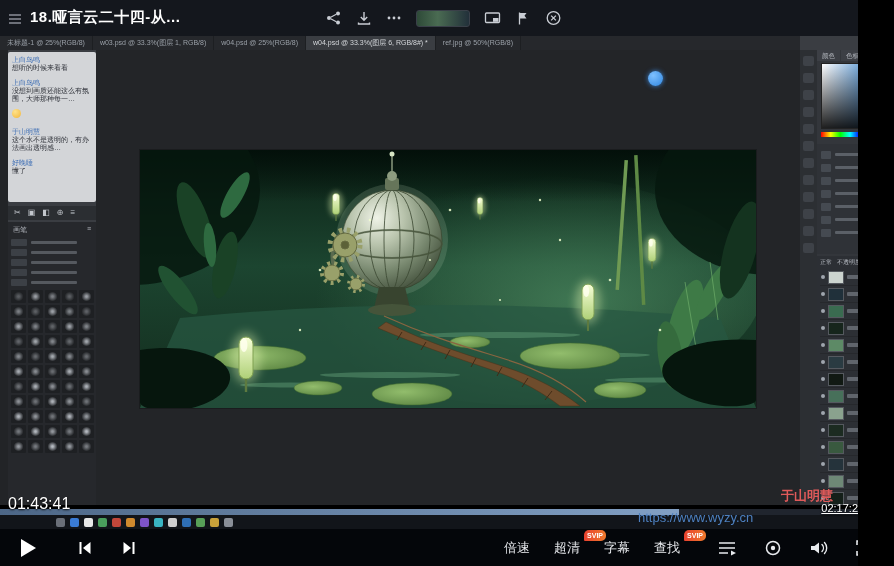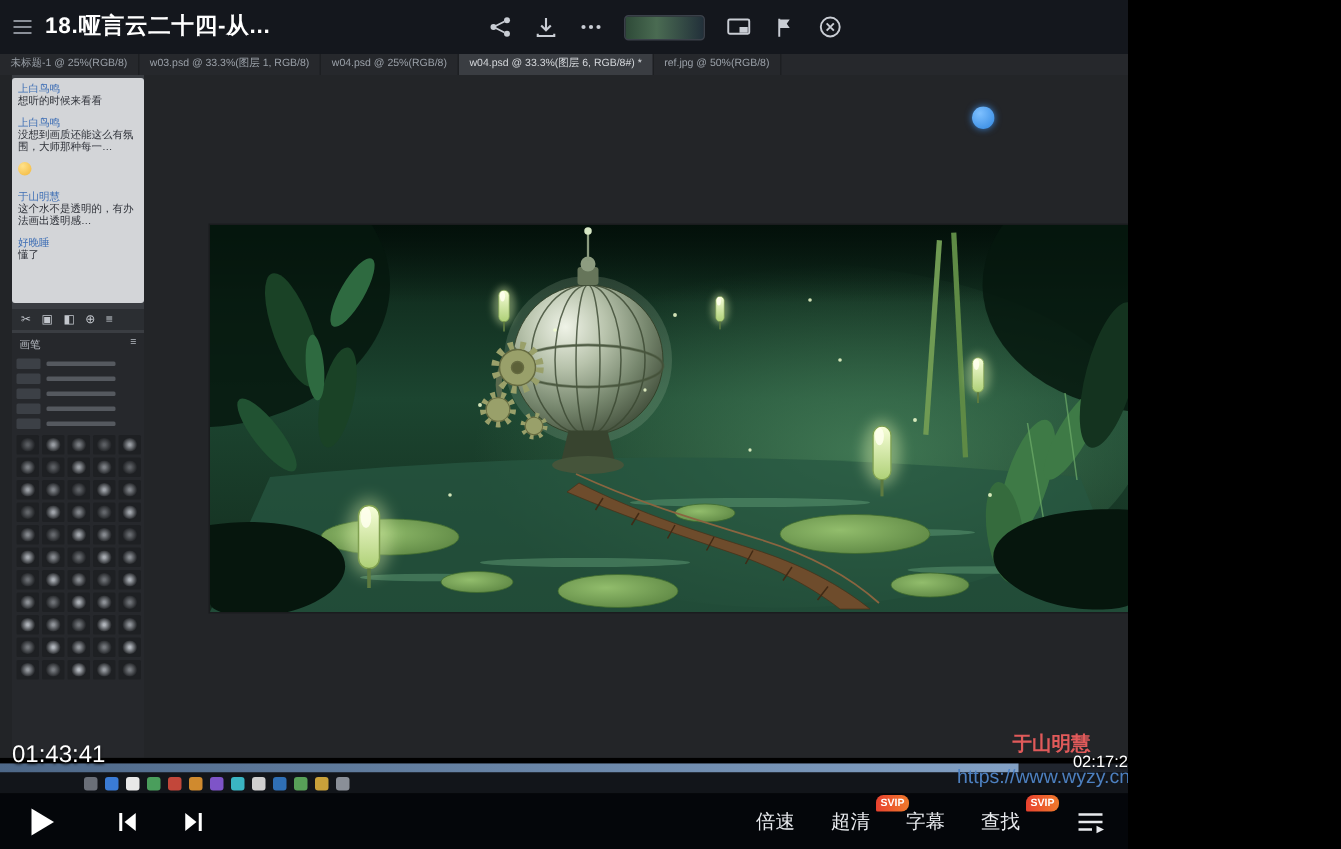--- a/index.html
+++ b/index.html
@@ -1,16 +1,16 @@
 <!DOCTYPE html>
 <html><head>
 <meta charset="utf-8">
 <style>
   html,body{margin:0;padding:0;background:#000;}
-  .stage{position:relative;width:752px;height:566px;background:#000;overflow:hidden;
+  .stage{position:relative;width:858px;height:566px;background:#000;overflow:hidden;
          font-family:"Liberation Sans",sans-serif;}
   
   .topbar{position:absolute;left:0;top:0;width:894px;height:36px;background:#14171d;z-index:8;}
   .menu-ic{position:absolute;left:8px;top:11px;}
   .vtitle{position:absolute;left:30px;top:8px;color:#fff;font-size:15px;font-weight:bold;letter-spacing:.5px;}
   .tb-icons{position:absolute;left:325px;top:0;height:36px;display:flex;align-items:center;gap:14px;}
   .tbi{display:flex;align-items:center;}
   .mini-preview{width:52px;height:15px;border-radius:3px;border:1px solid #3a4049;
     background:linear-gradient(90deg,#2e4a38,#4a6b52 40%,#22303a);}
   .q-pill{position:absolute;left:600px;top:8px;width:178px;height:25px;border-radius:13px;background:#2a303c;
@@ -72,21 +72,21 @@
   .layers-panel{position:absolute;left:0;top:206px;width:77px;height:249px;background:#2c2f34;
     box-sizing:border-box;padding:2px 3px;overflow:hidden;}
   .layers-header{display:flex;gap:5px;font-size:6px;color:#b2b6bd;line-height:9px;}
   .layer-rows{margin-top:2px;}
   .layer-row{display:flex;align-items:center;gap:3px;height:16px;border-bottom:1px solid #26282c;cursor:pointer;}
   .layer-eye{width:4px;height:4px;border-radius:50%;background:#9fa5ad;margin-left:1px;}
   .layer-thumb{width:14px;height:11px;border:1px solid #55595f;}
   .layer-bar{width:36px;height:4px;background:#60656c;border-radius:1px;}
   
   .time-left{position:absolute;left:8px;top:495px;color:#fff;font-size:16px;z-index:9;text-shadow:0 1px 2px #000;}
-  .time-right{position:absolute;right:0;top:502px;color:#fff;font-size:11px;z-index:9;white-space:nowrap;text-shadow:0 1px 2px #000;}
+  .time-right{position:absolute;right:0;top:502px;color:#fff;font-size:11px;z-index:9;white-space:nowrap;text-shadow:0 1px 2px #000;text-decoration:underline;}
   .wm-name{position:absolute;right:25px;top:487px;color:#e05a5a;font-size:13px;font-weight:bold;z-index:9;}
   .wm-url{position:absolute;left:638px;top:510px;color:#4d80c0;font-size:13px;z-index:10;}
   .progress{position:absolute;left:0;top:509px;width:894px;height:6px;background:#20252e;z-index:8;cursor:pointer;}
   .played{height:100%;background:linear-gradient(to right,#4d6787,#82a0c4);}
   .taskbar{position:absolute;left:0;top:515px;width:894px;height:14px;background:#12151a;display:flex;
     align-items:center;gap:5px;padding-left:56px;box-sizing:border-box;z-index:8;}
   .tb-app{width:9px;height:9px;border-radius:2px;flex:none;}
   .controls{position:absolute;left:0;top:529px;width:894px;height:37px;background:#04060a;display:flex;
     align-items:center;z-index:9;}
   .pbtn{background:none;border:none;padding:0;display:flex;align-items:center;cursor:pointer;}

